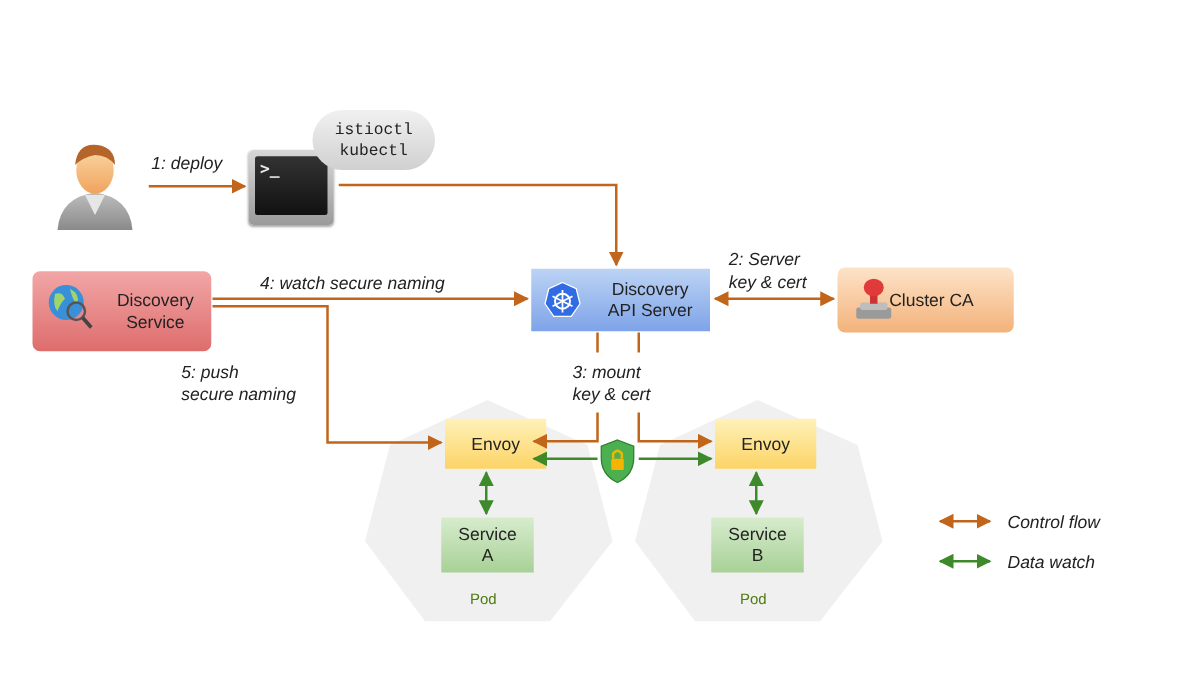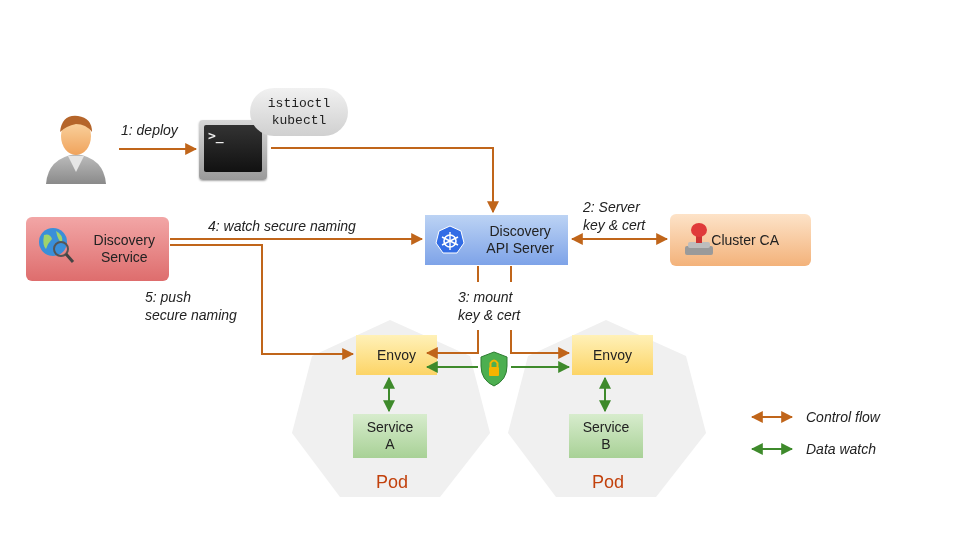--- a/index.html
+++ b/index.html
@@ -19,21 +19,21 @@
                       border-radius: 2px; color: #eee; font-family: "DejaVu Sans Mono", monospace; font-size: 13px;
                       font-weight: bold; padding: 3px 0 0 4px; box-sizing: border-box; }
   .discovery { left: 26px; top: 217px; width: 143px; height: 64px; border-radius: 6px;
                background: linear-gradient(#f2a6a6, #de6d6d); justify-content: flex-end; padding-right: 14px; }
   .k8s { left: 425px; top: 215px; width: 143px; height: 50px;
          background: linear-gradient(#bcd3f4, #7ea3e8); justify-content: flex-end; padding-right: 14px; }
   .ca { left: 670px; top: 214px; width: 141px; height: 52px; border-radius: 6px;
         background: linear-gradient(#fde3c8, #f3b27a); justify-content: flex-end; padding-right: 32px; }
   .envoy { width: 81px; height: 40px; background: linear-gradient(#fff1b8, #fcd466); }
   .service { width: 74px; height: 44px; background: linear-gradient(#d7eccd, #a8d196); }
-  .pod-label { position: absolute; font-size: 18px; color: #c2410c; }
+  .pod-label { position: absolute; font-size: 12px; color: #4d7c0f; }
   .legend-text { position: absolute; font-size: 14px; font-style: italic; color: #222; text-align: right; }
 </style>
 </head>
 <body>
 
 <svg class="layer" width="960" height="540">
   <polygon fill="#f0f0f0" points="390,320 470,356 490,433 440,497 340,497 292,433 312,356"></polygon>
   <polygon fill="#f0f0f0" points="606,320 686,356 706,433 656,497 556,497 508,433 528,356"></polygon>
 </svg>
 

